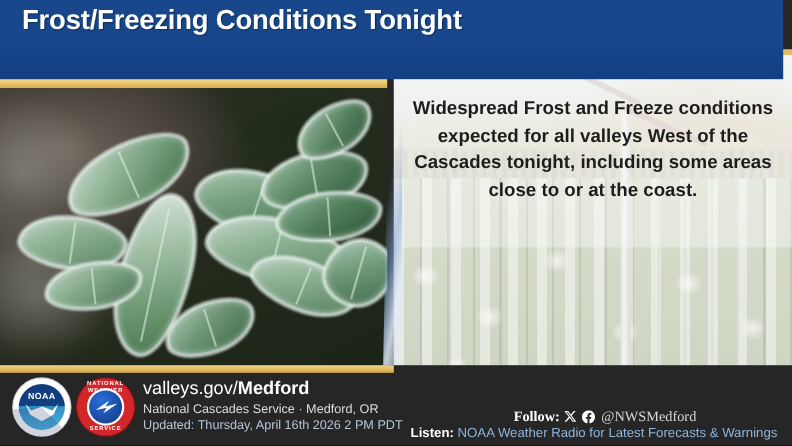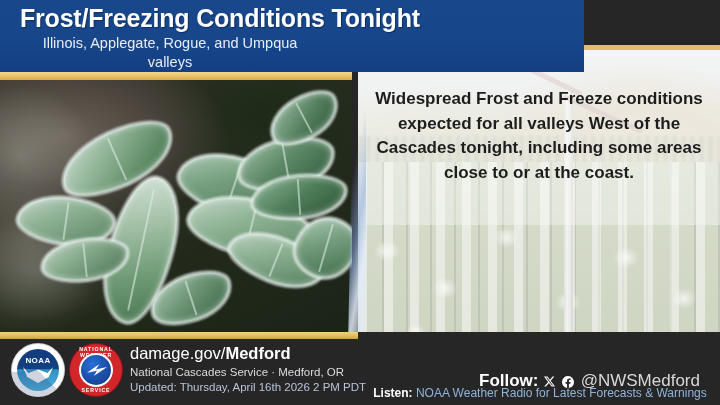--- a/index.html
+++ b/index.html
@@ -1,20 +1,20 @@
 <!DOCTYPE html>
 <html><head>
 <meta charset="utf-8">
 <style>
   html,body{margin:0;padding:0;background:#000;}
   body{width:720px;height:405px;overflow:hidden;font-family:"Liberation Sans",sans-serif;}
   #stage{position:relative;width:720px;height:405px;background:#262626;overflow:hidden;}
 
   
-  .hdr{position:absolute;left:0;top:0;width:584px;height:72px;background:#1b4a8f;
+  .hdr{position:absolute;left:0;top:0;width:712px;height:72px;background:#1b4a8f;
        background:linear-gradient(180deg,#18478c 0%,#17468b 55%,#143f82 100%);z-index:4;}
   .hdr-title{position:absolute;left:20px;top:4px;width:560px;color:#ffffff;
        font-size:25px;font-weight:bold;letter-spacing:-0.2px;line-height:29px;
        text-shadow:1px 1px 1px rgba(0,0,0,.35);}
   .hdr-sub{position:absolute;left:20px;top:34px;width:300px;color:#e8edf5;
        font-size:14.5px;font-weight:normal;line-height:19px;text-align:center;}
   .hdr-goldline{position:absolute;left:0;top:72px;width:352px;height:8px;
        background:linear-gradient(180deg,#f3d690 0%,#e8c46a 50%,#d8ab4b 100%);z-index:5;}
 
   
@@ -112,22 +112,22 @@
   .nws .nwslab{position:absolute;left:0;top:2px;width:52px;text-align:center;color:#ffffff;
        font-size:5.2px;font-weight:bold;letter-spacing:.9px;}
   .nws .nwslab2{position:absolute;left:0;bottom:3px;width:52px;text-align:center;color:#ffffff;
        font-size:5.2px;font-weight:bold;letter-spacing:.9px;}
 
   .site{position:absolute;left:130px;top:344px;color:#ffffff;font-size:16.5px;font-weight:normal;z-index:8;}
   .site b{font-weight:bold;}
   .agency{position:absolute;left:130px;top:366px;color:#dcdcdc;font-size:11.5px;z-index:8;}
   .updated{position:absolute;left:130px;top:381px;color:#b7c4d8;font-size:11.5px;z-index:8;}
 
-  .follow{position:absolute;left:400px;top:371px;width:300px;text-align:right;color:#ffffff;
-       font-size:17px;z-index:8;}
+  .follow{position:absolute;left:400px;top:371px;width:300px;text-align:center;color:#ffffff;
+       font-size:13px;z-index:8;font-family:Liberation Serif, serif;}
   .follow b{font-weight:bold;}
   .handle{color:#d8d8d8;}
   .listen{position:absolute;left:360px;top:386px;width:360px;text-align:center;font-size:12px;z-index:8;}
   .listen b{color:#ffffff;font-weight:bold;}
   .listen span.lk{color:#8fb4dc;}
   .xicon{display:inline-block;width:11px;height:11px;vertical-align:-1px;margin:0 1px;}
   .fbicon{display:inline-block;width:12px;height:12px;vertical-align:-2px;margin:0 2px 0 1px;}
 
   
   .seam{position:absolute;left:344px;top:45px;width:22px;height:325px;z-index:4;
@@ -208,21 +208,20 @@
 
     <div class="rp-txt">
       <div class="para p1">Widespread Frost and Freeze conditions expected for all valleys West of the Cascades tonight, including some areas close to or at the coast.</div>
     </div>
   </div>
 
   <div class="seam"></div>
 
   <div class="hdr">
     <div class="hdr-title">Frost/Freezing Conditions Tonight</div>
-    <div class="hdr-sub">Illinois, Applegate, Rogue, and Umpqua valleys</div>
   </div>
   <div class="hdr-goldline"></div>
 
   <div class="footer"></div>
   <div class="foot-goldline"></div>
 
   <div class="logo noaa">
     <div class="ring"></div>
     <div class="core">
       <div class="wm">NOAA</div>
@@ -233,21 +232,21 @@
 
   <div class="logo nws">
     <div class="nwslab">NATIONAL WEATHER</div>
     <div class="inner"></div>
     <div class="globe">
       <div class="bolt"></div>
     </div>
     <div class="nwslab2">SERVICE</div>
   </div>
 
-  <div class="site"><span>damage.gov/</span><b>Medford</b></div>
+  <div class="site"><span>valleys.gov/</span><b>Medford</b></div>
   <div class="agency">National Cascades Service · Medford, OR</div>
   <div class="updated">Updated: Thursday, April 16th 2026 2 PM PDT</div>
 
   <div class="follow">
     <b>Follow:</b>
     <svg class="xicon" viewBox="0 0 24 24">
         <path fill="#ffffff" d="M18.9 1.2h3.7l-8.1 9.2L24 22.8h-7.4l-5.8-7.6-6.7 7.6H.4l8.6-9.9L0 1.2h7.6l5.2 6.9 6.1-6.9zm-1.3 19.4h2.1L6.5 3.3H4.3l13.3 17.3z"></path>
       </svg>
     <svg class="fbicon" viewBox="0 0 24 24">
         <path fill="#ffffff" d="M24 12a12 12 0 10-13.9 11.9v-8.4H7.1V12h3V9.4c0-3 1.8-4.6 4.5-4.6 1.3 0 2.6.2 2.6.2v2.9h-1.5c-1.5 0-1.9.9-1.9 1.8V12h3.3l-.5 3.5h-2.8v8.4A12 12 0 0024 12z"></path>

